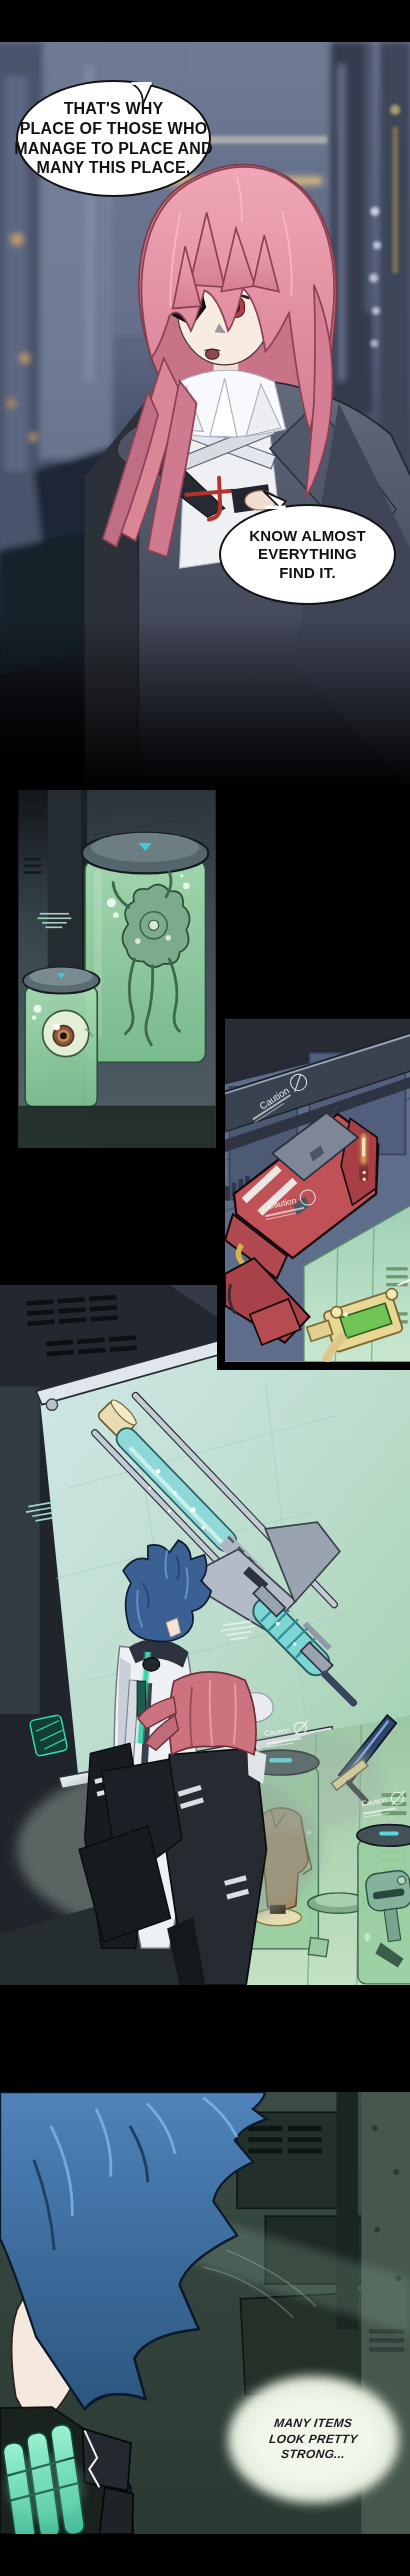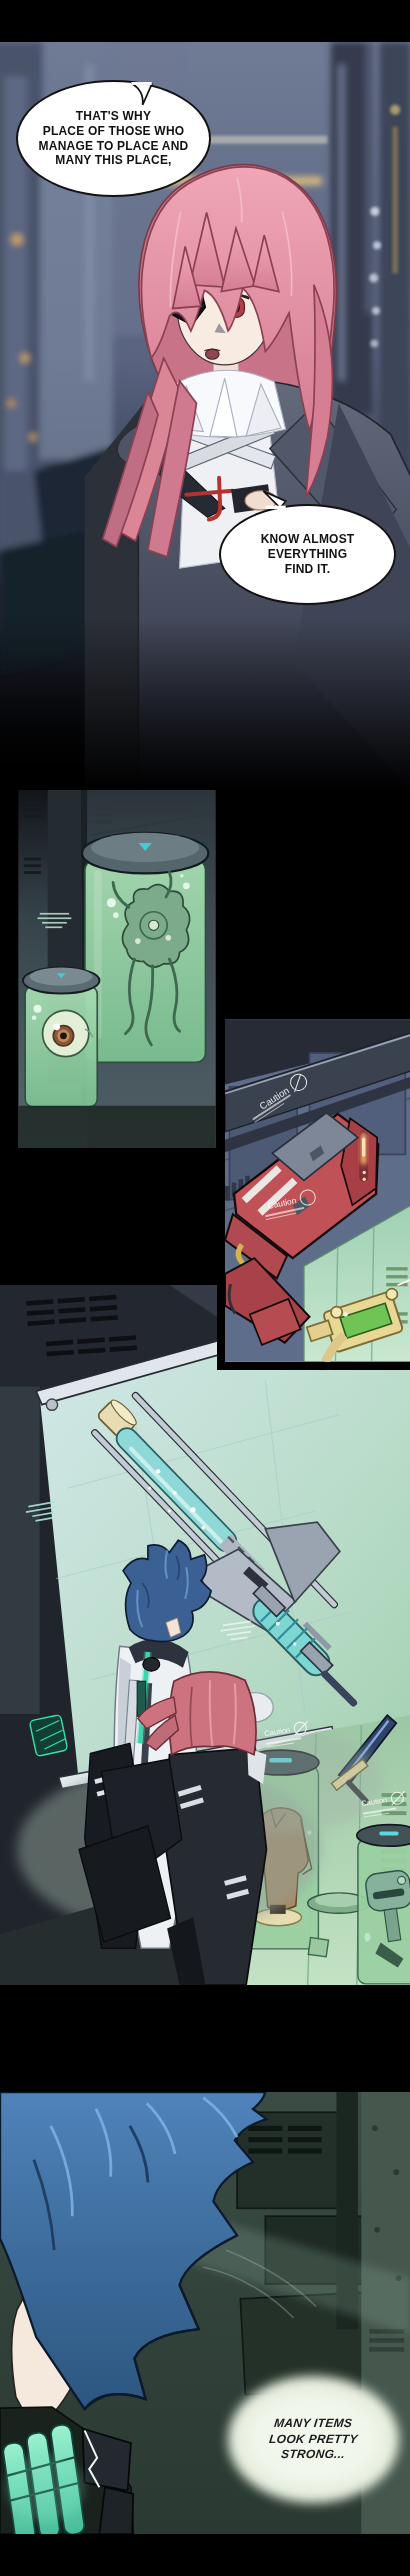--- a/index.html
+++ b/index.html
@@ -170,32 +170,32 @@
           <path d="M320,300 Q300,400 302,470"></path>
           <path d="M500,300 Q520,380 516,450"></path>
           <path d="M420,240 Q430,280 428,320"></path>
         </g>
       </g>
 
       <rect x="280" y="166" width="300" height="14" fill="#e9e2c8" opacity="0.5" filter="url(#b3)"></rect>
       <rect x="0" y="1020" width="728" height="305" fill="url(#p1fade)"></rect>
     </svg>
 
-    <div class="bubble" style="left:16px;top:38px;width:191px;height:113px;font-size:12px;">
+    <div class="bubble" style="left:16px;top:38px;width:191px;height:113px;font-size:16px;">
       <span>THAT'S WHY</span>
       <span>PLACE OF THOSE WHO</span>
       <span>MANAGE TO PLACE AND</span>
       <span>MANY THIS PLACE,</span>
       <svg class="tail" width="25" height="24" style="left:111px;bottom:-20.3px;" viewBox="0 0 44 42">
         <path d="M4,2 C18,10 26,22 24,40 L40,4 Z" fill="#fff" stroke="#131313" stroke-width="3"></path>
         <rect x="4" y="0" width="36" height="5" fill="#fff"></rect>
       </svg>
     </div>
 
-    <div class="bubble" style="left:219px;top:462px;width:173px;height:97px;font-size:12px;">
+    <div class="bubble" style="left:219px;top:462px;width:173px;height:97px;font-size:15px;">
       <span>KNOW ALMOST</span>
       <span>EVERYTHING</span>
       <span>FIND IT.</span>
       <svg class="tail" width="26" height="19" style="left:40px;top:-16px;" viewBox="0 0 46 34">
         <path d="M34,32 L4,2 L44,20 Z" fill="#fff" stroke="#131313" stroke-width="3"></path>
         <rect x="8" y="28" width="36" height="6" fill="#fff"></rect>
       </svg>
     </div>
   </section>
 

